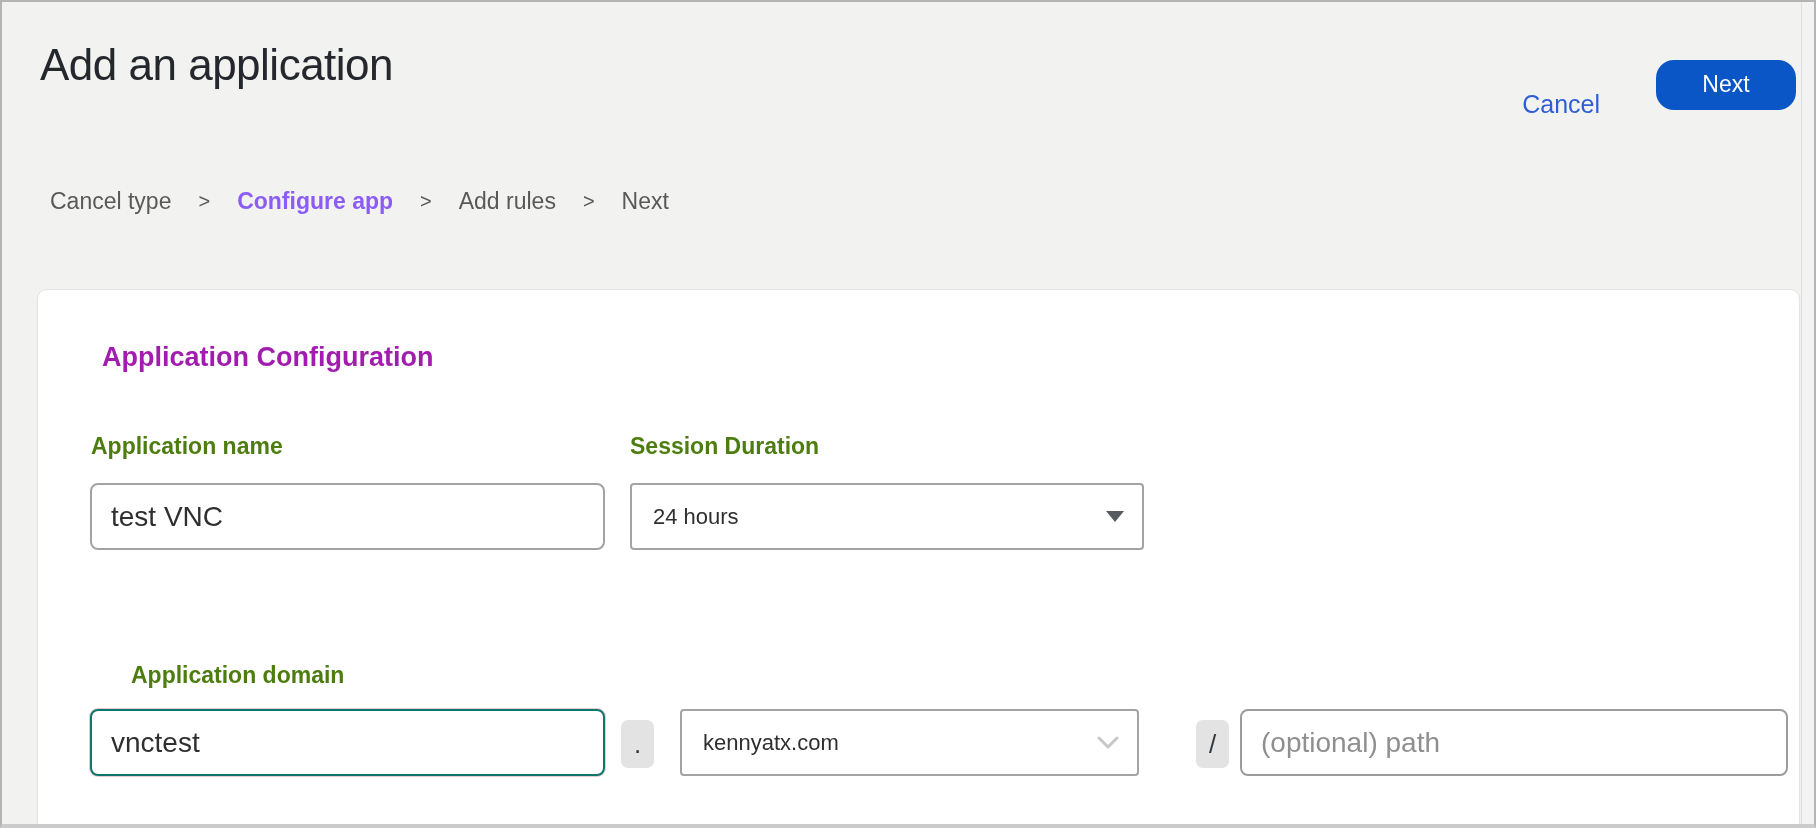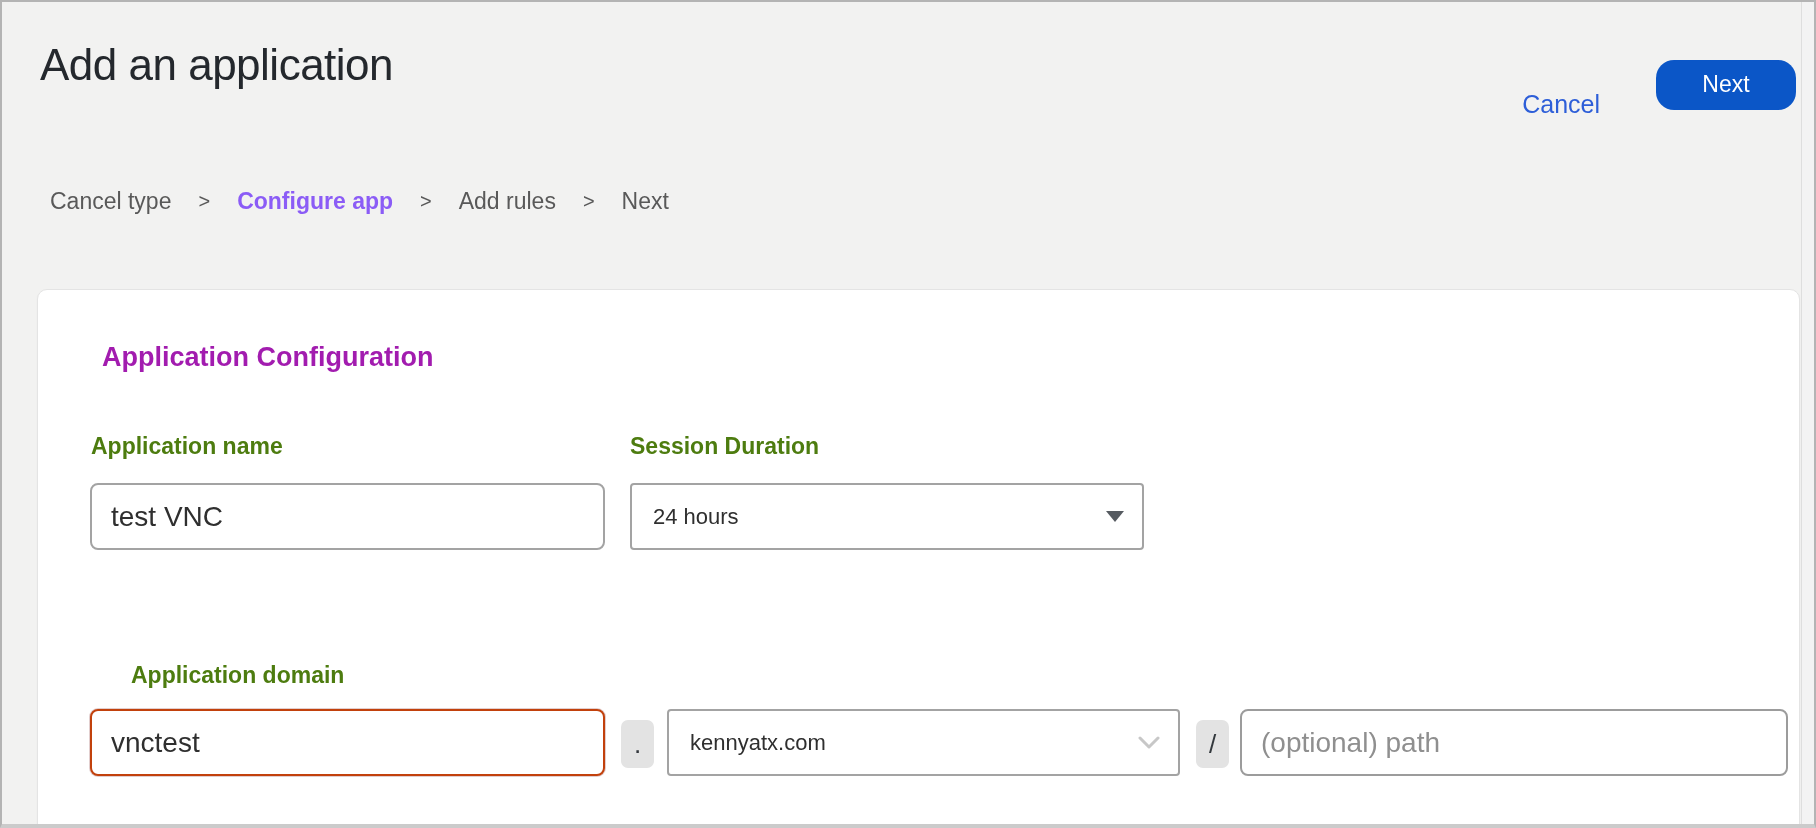--- a/index.html
+++ b/index.html
@@ -112,39 +112,39 @@
     color: #2f2f2f;
     padding: 0 18px 0 19px;
     outline: none;
   }
   .text-input::placeholder { color: #8f8f8f; }
 
   .input-app-name { left: 52px; top: 193px; width: 515px; }
 
   .input-subdomain {
     left: 52px; top: 419px; width: 515px;
-    border: 2px solid #c2410c;
+    border: 2px solid #0f766e;
     box-shadow: 0 0 0 1px rgba(140,59,59,0.25);
   }
 
   .select-box {
     position: absolute;
     height: 67px;
     border: 2px solid #a3a3a3;
     border-radius: 4px;
     background: #ffffff;
     display: flex;
     align-items: center;
     padding: 0 18px 0 21px;
     font-size: 22px;
     color: #2f2f2f;
     cursor: pointer;
   }
   .select-duration { left: 592px; top: 193px; width: 514px; }
-  .select-domain   { left: 629px; top: 419px; width: 513px; }
+  .select-domain   { left: 642px; top: 419px; width: 459px; }
   .select-value { flex: 1; }
 
   .triangle-down-icon {
     width: 0; height: 0;
     border-left: 9px solid transparent;
     border-right: 9px solid transparent;
     border-top: 11px solid #565b61;
     margin-left: 10px;
   }
   .chevron-down-icon { margin-left: 10px; display: flex; }

